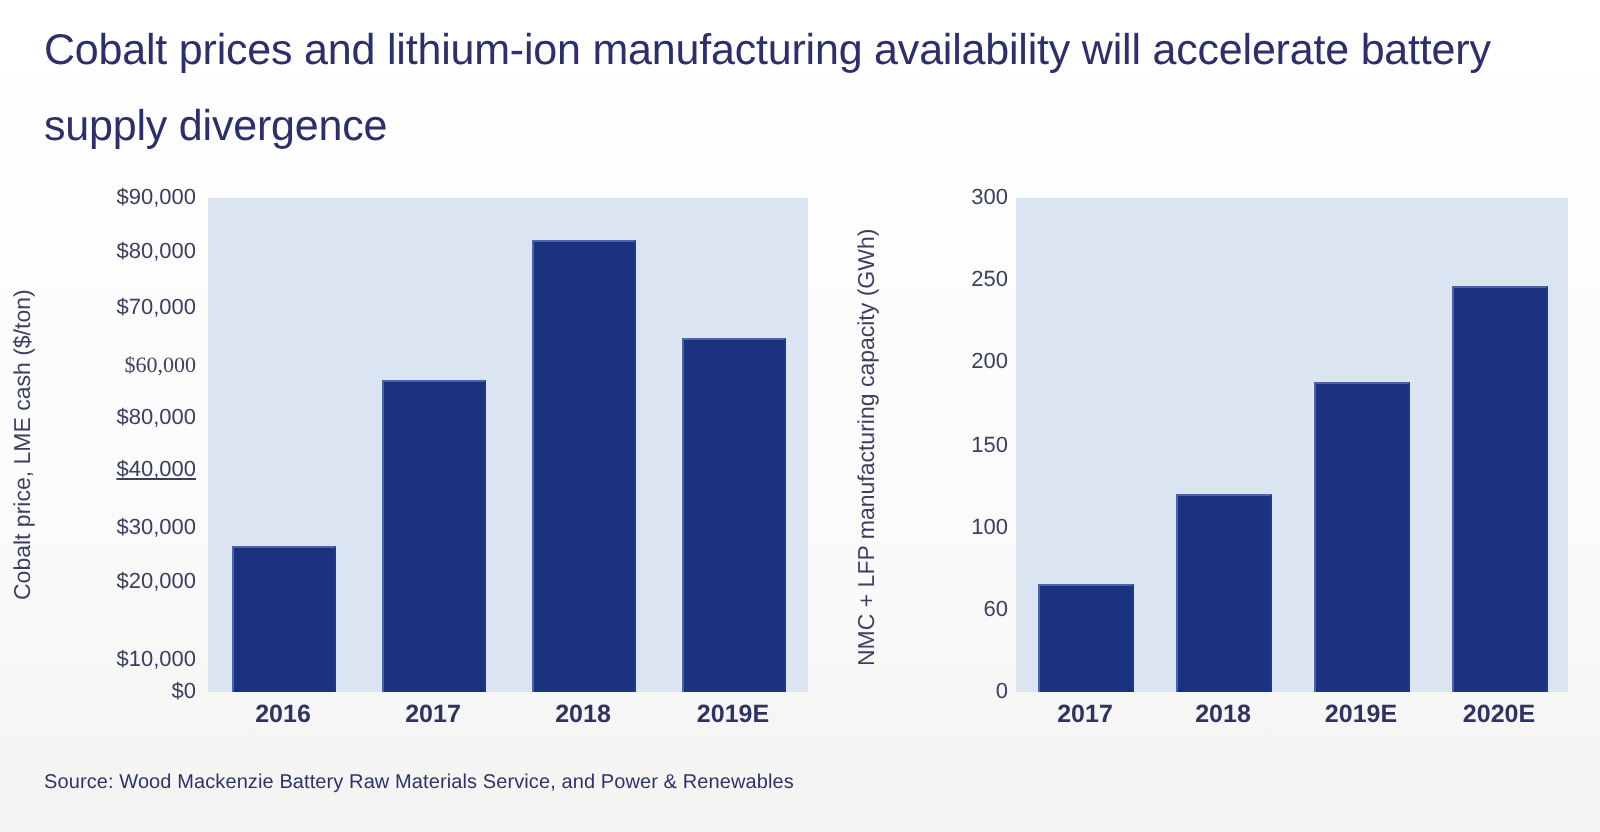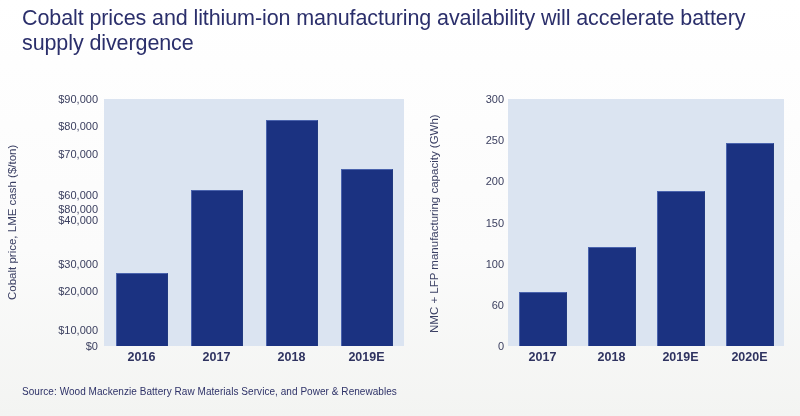--- a/index.html
+++ b/index.html
@@ -19,21 +19,21 @@
     position: absolute;
     inset: 0;
     background: linear-gradient(180deg,#ffffff 0%, #fbfbfb 60%, #f3f4f2 100%);
   }
   .title {
     position: absolute;
     left: 22px;
     top: 6px;
     width: 760px;
     font-size: 21.5px;
-    line-height: 25px;
+    line-height: 38px;
     font-weight: 400;
     color: #2b2f6b;
     letter-spacing: -0.1px;
   }
   .source {
     position: absolute;
     left: 22px;
     top: 386px;
     font-size: 10px;
     color: #2e3268;
@@ -128,23 +128,23 @@
 <div class="slide">
 
   <div class="title">Cobalt prices and lithium-ion manufacturing availability will accelerate battery supply divergence</div>
 
   <div class="chart left">
     <div class="axis-title">Cobalt price, LME cash ($/ton)</div>
     <div class="ylabels">
         <div class="yl" style="top: 11px;">$90,000</div>
         <div class="yl" style="top: 38.4444px;">$80,000</div>
         <div class="yl" style="top: 65.8889px;">$70,000</div>
-        <div class="yl" style="top: 107px;">$60,000</div>
+        <div class="yl" style="top: 95px; font-family: Liberation Serif, serif;">$60,000</div>
         <div class="yl" style="top: 120.778px;">$80,000</div>
-        <div class="yl" style="top: 132px;">$40,000</div>
+        <div class="yl" style="top: 147px; text-decoration: underline;">$40,000</div>
         <div class="yl" style="top: 175.667px;">$30,000</div>
         <div class="yl" style="top: 203.111px;">$20,000</div>
         <div class="yl" style="top: 242px;">$10,000</div>
         <div class="yl" style="top: 258px;">$0</div>
       </div>
     <div class="plot">
       <div class="bars">
           <div class="barwrap">
             <div class="bar" style="height: 72.7278px; background: rgb(27, 50, 129);"></div>
           </div>

